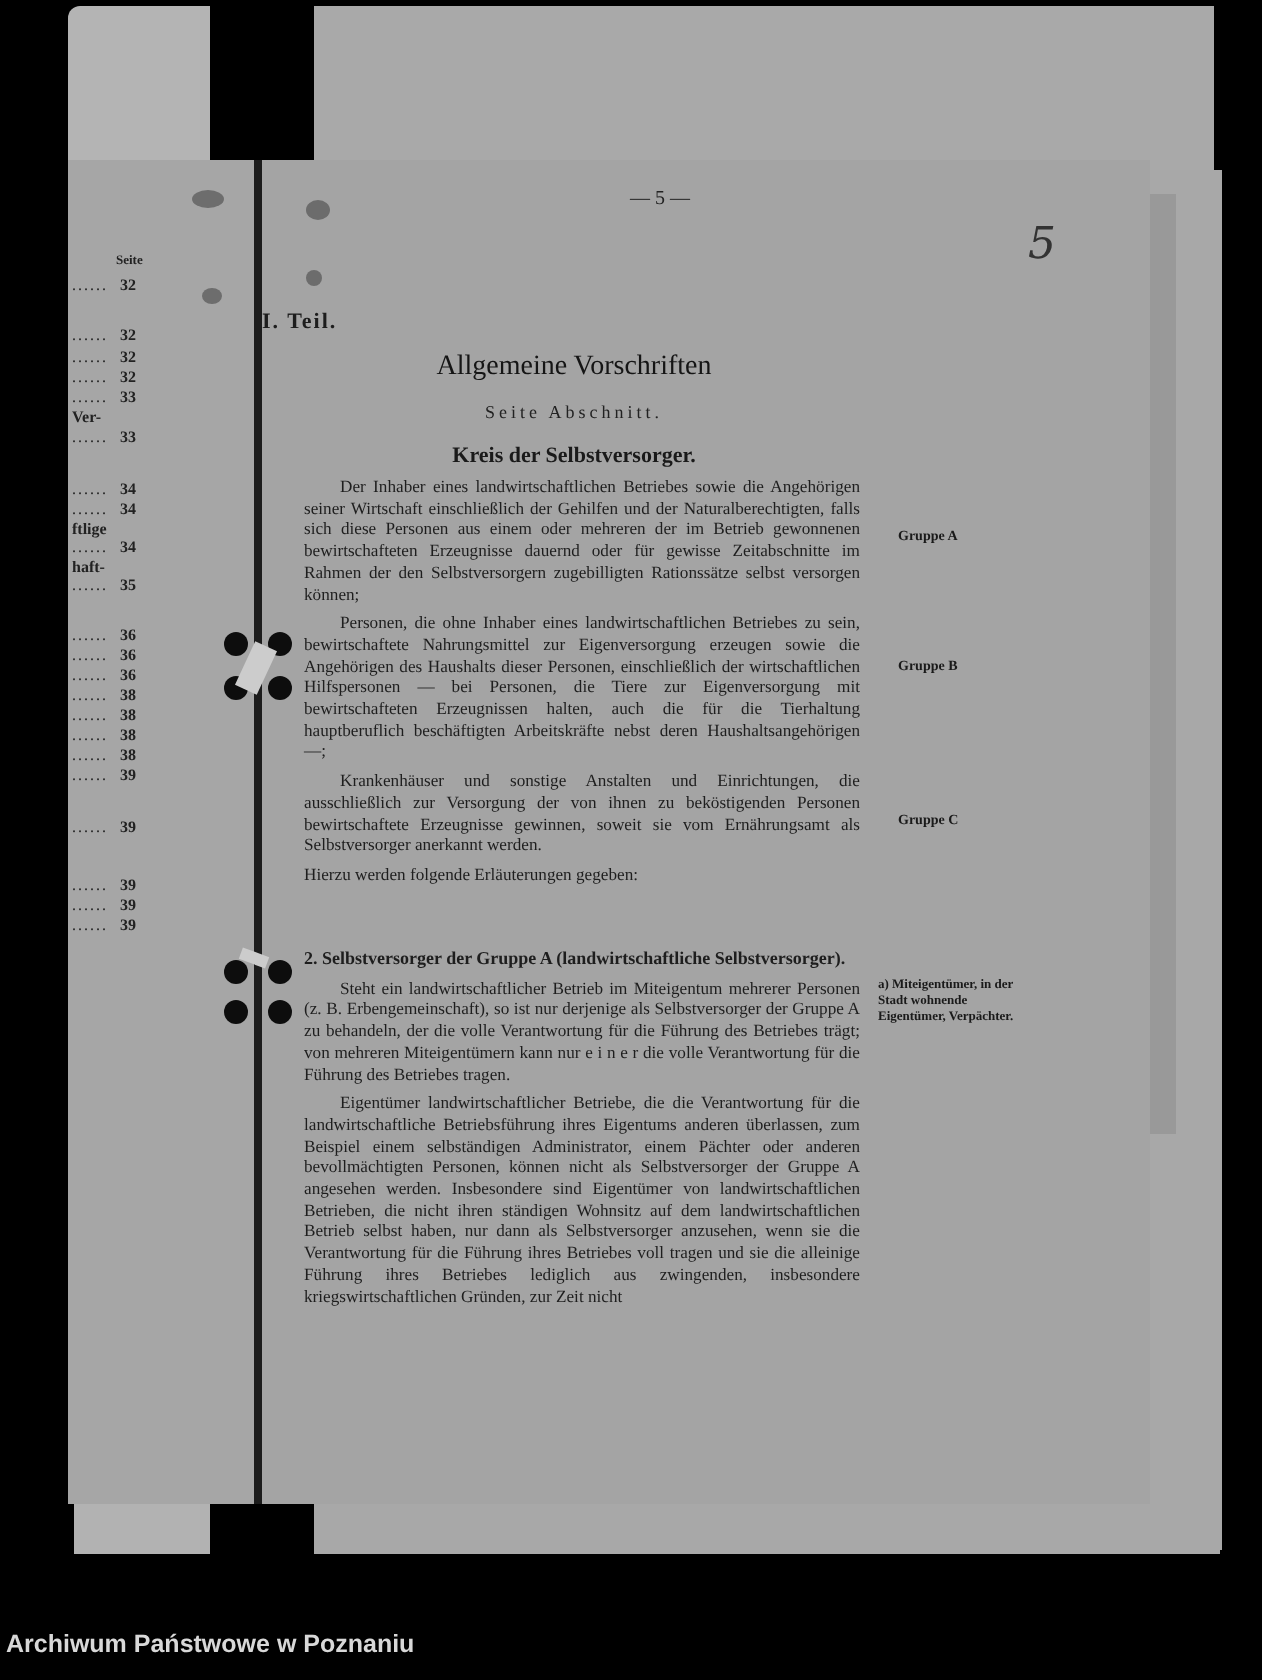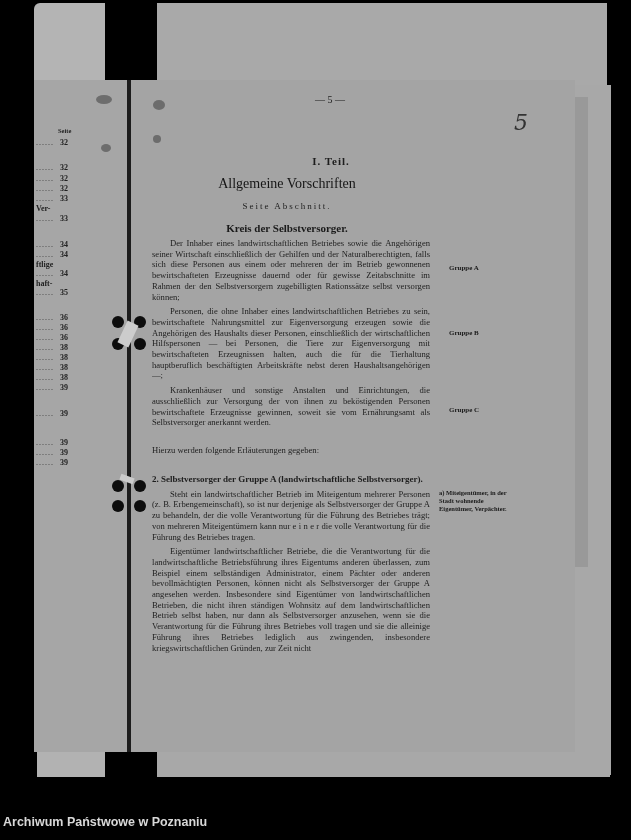--- a/index.html
+++ b/index.html
@@ -17,21 +17,21 @@
   .spine{left:127px;top:80px;width:4px;height:672px;background:#1c1c1c;}
   
   .main-page{left:131px;top:80px;width:444px;height:672px;background:#a4a4a4;}
   .page-lower{left:157px;top:752px;width:453px;height:25px;background:#a8a8a8;}
   .toc-row{position:absolute;left:0;width:90px;font-size:8px;color:#222;white-space:nowrap;}
   .toc-row .dots{position:absolute;left:2px;letter-spacing:1px;}
   .toc-row .num{position:absolute;left:26px;font-weight:bold;}
   .toc-row .frag{position:absolute;left:2px;font-weight:bold;}
   .pnum{left:315px;top:94px;font-size:10px;color:#222;}
   .hand{left:514px;top:110px;font-size:22px;color:#333;font-style:italic;font-family:"DejaVu Serif",serif;}
-  .h-teil{left:131px;top:155px;width:312px;text-align:center;font-size:11px;font-weight:bold;color:#1d1d1d;letter-spacing:1px;margin-left:44px;}
+  .h-teil{left:131px;top:155px;width:312px;font-size:11px;font-weight:bold;color:#1d1d1d;letter-spacing:1px;}
   .h-main{left:131px;top:176px;width:312px;text-align:center;font-size:14px;font-weight:normal;color:#151515;}
   .h-abs{left:131px;top:201px;width:312px;text-align:center;font-size:9px;color:#222;letter-spacing:2px;}
   .h-kreis{left:131px;top:222px;width:312px;text-align:center;font-size:11px;font-weight:bold;color:#1a1a1a;}
   .body-text{left:152px;width:278px;font-size:8.6px;line-height:10.7px;color:#1e1e1e;text-align:justify;}
   .body-text p{margin:0;text-indent:18px;}
   .sec{font-weight:bold;font-size:9px;}
   .margin-note{left:449px;font-size:7px;font-weight:bold;color:#1a1a1a;}
   .note-a{left:439px;top:489px;width:80px;font-size:6.5px;line-height:7.8px;font-weight:bold;color:#1a1a1a;}
   .ring{position:absolute;width:12px;height:12px;border-radius:50%;background:#0d0d0d;}
   .footer{left:3px;top:815px;font-family:"Liberation Sans",sans-serif;font-size:12.5px;font-weight:bold;color:#d8d8d8;}
@@ -181,21 +181,21 @@
 <div class="abs hand">5</div>
 <div class="abs h-teil">I. Teil.</div>
 <div class="abs h-main">Allgemeine Vorschriften</div>
 <div class="abs h-abs">Seite Abschnitt.</div>
 <div class="abs h-kreis">Kreis der Selbstversorger.</div>
 
 <div class="abs body-text" style="top:238px;">
   <p>Der Inhaber eines landwirtschaftlichen Betriebes sowie die Angehörigen seiner Wirtschaft einschließlich der Gehilfen und der Naturalberechtigten, falls sich diese Personen aus einem oder mehreren der im Betrieb gewonnenen bewirtschafteten Erzeugnisse dauernd oder für gewisse Zeitabschnitte im Rahmen der den Selbstversorgern zugebilligten Rationssätze selbst versorgen können;</p>
   <p style="margin-top:4px;">Personen, die ohne Inhaber eines landwirtschaftlichen Betriebes zu sein, bewirtschaftete Nahrungsmittel zur Eigenversorgung erzeugen sowie die Angehörigen des Haushalts dieser Personen, einschließlich der wirtschaftlichen Hilfspersonen — bei Personen, die Tiere zur Eigenversorgung mit bewirtschafteten Erzeugnissen halten, auch die für die Tierhaltung hauptberuflich beschäftigten Arbeitskräfte nebst deren Haushaltsangehörigen —;</p>
   <p style="margin-top:4px;">Krankenhäuser und sonstige Anstalten und Einrichtungen, die ausschließlich zur Versorgung der von ihnen zu beköstigenden Personen bewirtschaftete Erzeugnisse gewinnen, soweit sie vom Ernährungsamt als Selbstversorger anerkannt werden.</p>
-  <div style="margin-top:17px;">Hierzu werden folgende Erläuterungen gegeben:</div>
+  <div style="margin-top:4px;">Hierzu werden folgende Erläuterungen gegeben:</div>
 </div>
 
 <div class="abs body-text" style="top:474px;">
   <div class="sec">2. Selbstversorger der Gruppe A (landwirtschaftliche Selbstversorger).</div>
   <p style="margin-top:4px;">Steht ein landwirtschaftlicher Betrieb im Miteigentum mehrerer Personen (z. B. Erbengemeinschaft), so ist nur derjenige als Selbstversorger der Gruppe A zu behandeln, der die volle Verantwortung für die Führung des Betriebes trägt; von mehreren Miteigentümern kann nur e i n e r die volle Verantwortung für die Führung des Betriebes tragen.</p>
   <p style="margin-top:4px;">Eigentümer landwirtschaftlicher Betriebe, die die Verantwortung für die landwirtschaftliche Betriebsführung ihres Eigentums anderen überlassen, zum Beispiel einem selbständigen Administrator, einem Pächter oder anderen bevollmächtigten Personen, können nicht als Selbstversorger der Gruppe A angesehen werden. Insbesondere sind Eigentümer von landwirtschaftlichen Betrieben, die nicht ihren ständigen Wohnsitz auf dem landwirtschaftlichen Betrieb selbst haben, nur dann als Selbstversorger anzusehen, wenn sie die Verantwortung für die Führung ihres Betriebes voll tragen und sie die alleinige Führung ihres Betriebes lediglich aus zwingenden, insbesondere kriegswirtschaftlichen Gründen, zur Zeit nicht</p>
 </div>
 
 <div class="abs margin-note" style="top:264px;">Gruppe A</div>
 <div class="abs margin-note" style="top:329px;">Gruppe B</div>

